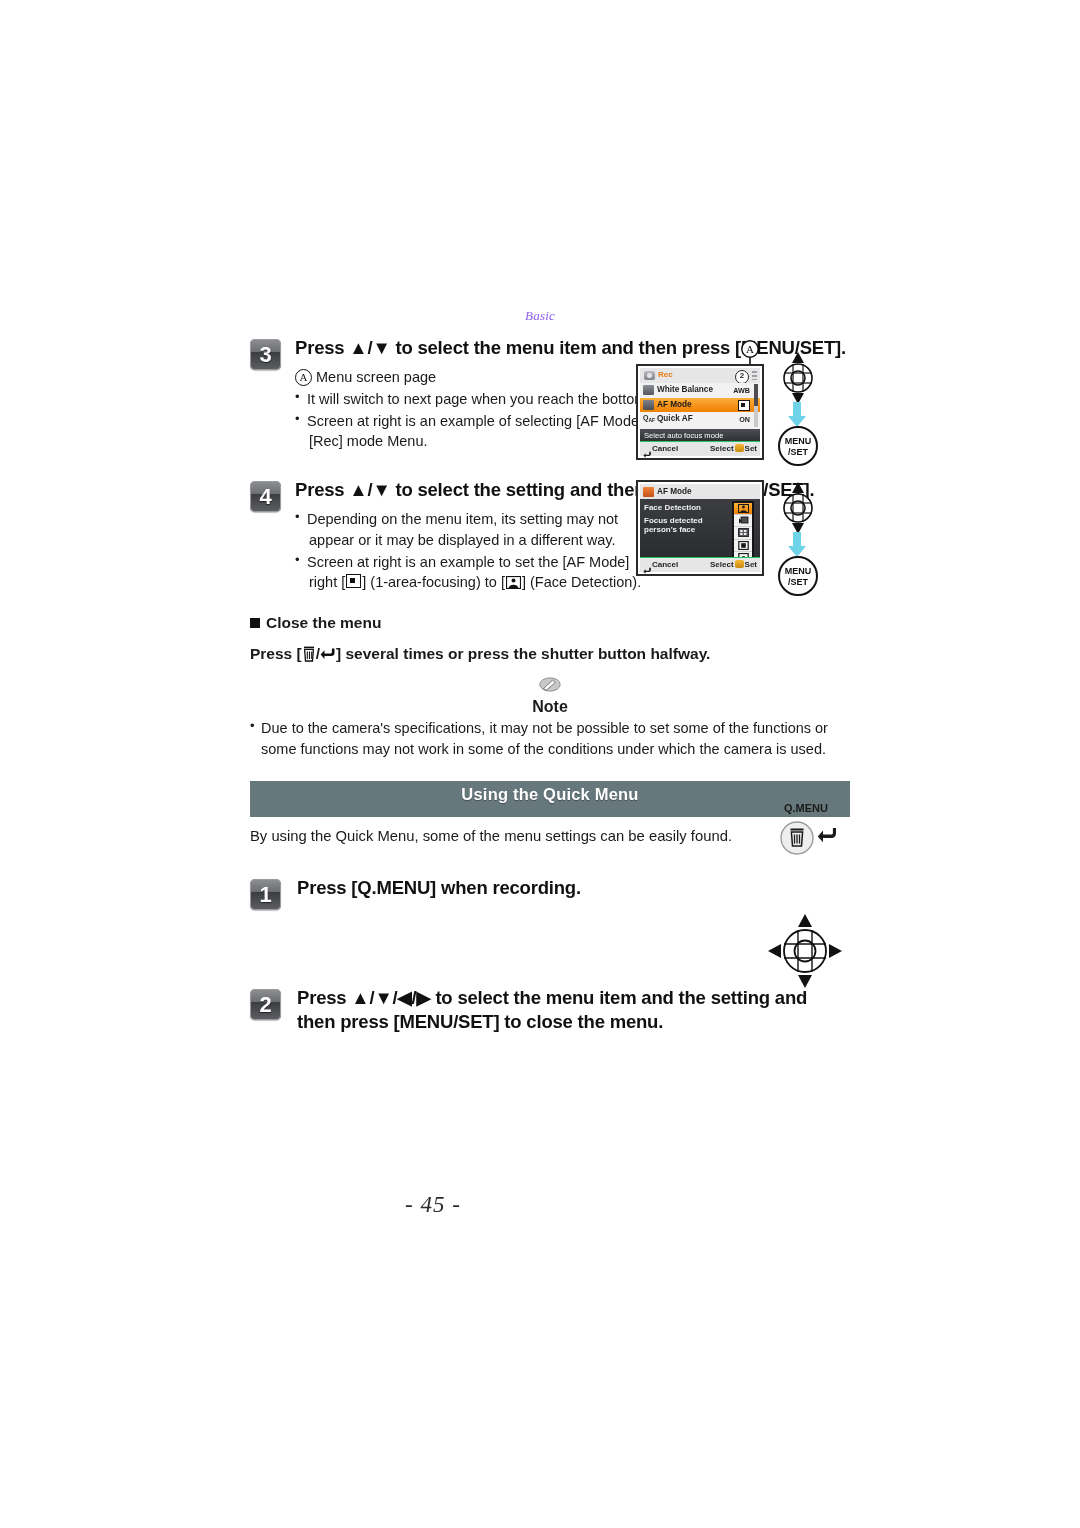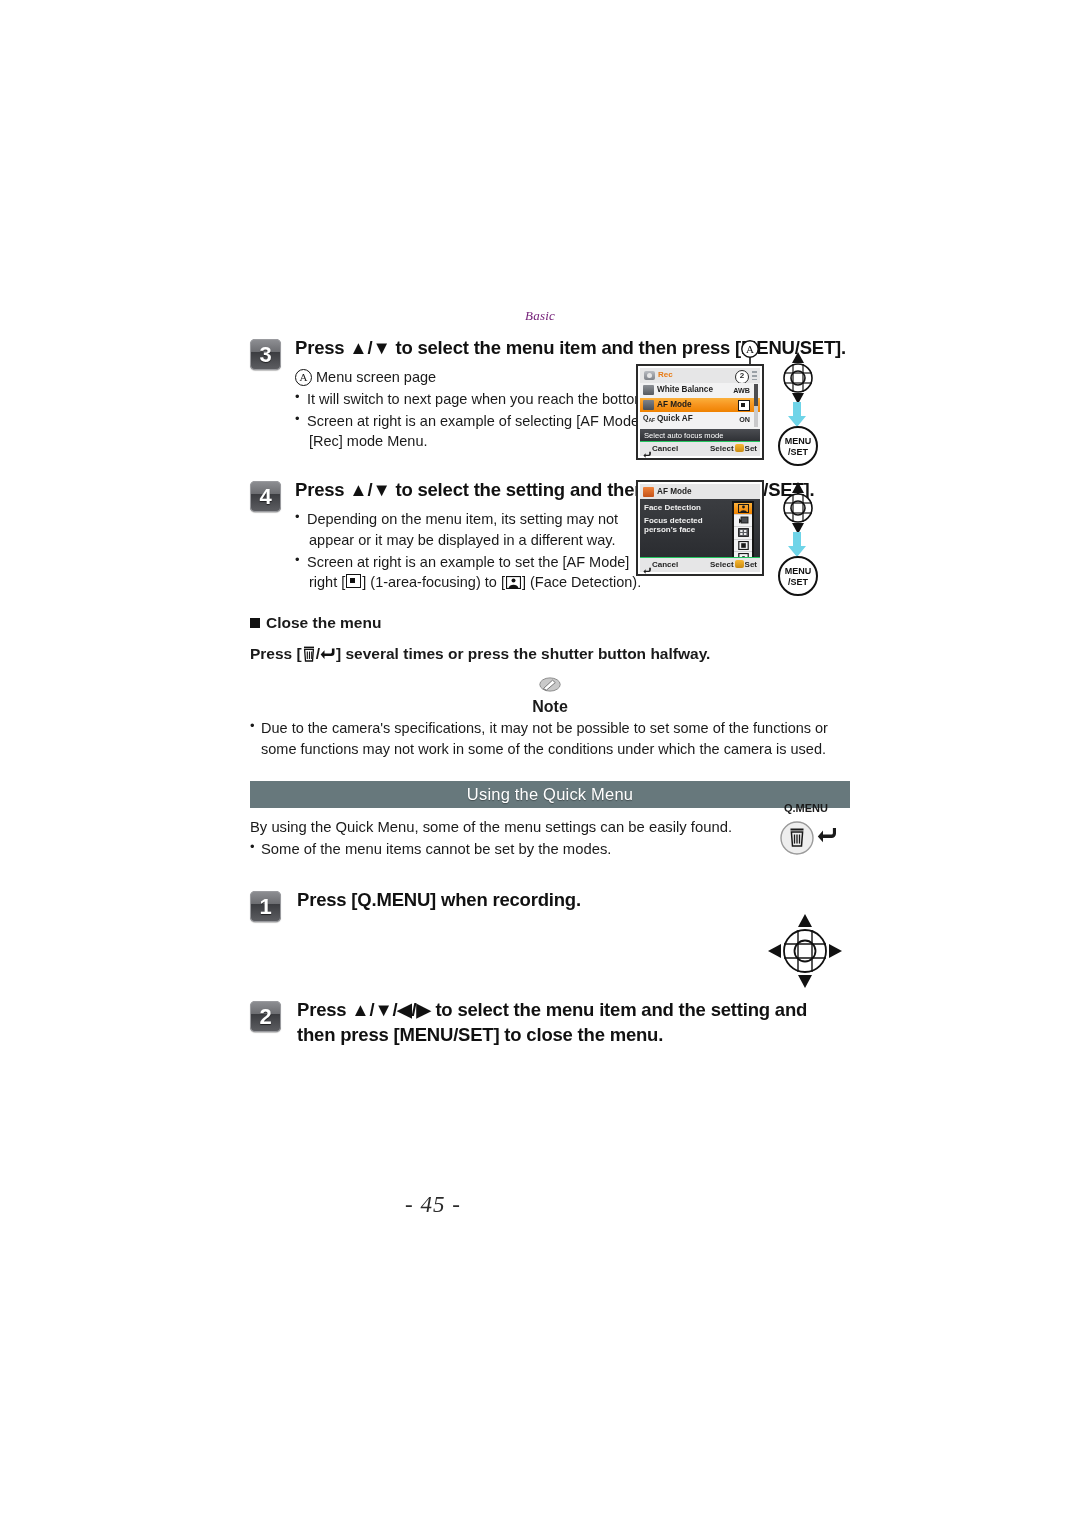--- a/index.html
+++ b/index.html
@@ -26,21 +26,21 @@
   
   .running-head {
     position: absolute;
     top: 308px;
     left: 0;
     width: 1080px;
     text-align: center;
     font-family: "Liberation Serif", serif;
     font-style: italic;
     font-size: 13px;
-    color: #701a75;
+    color: #8b5cf6;
     letter-spacing: 0.2px;
   }
 
   
   .content {
     position: absolute;
     left: 250px;
     top: 336px;
     width: 600px;
   }
@@ -194,25 +194,25 @@
   .note-body::before {
     content: "\2022";
     position: absolute;
     left: 0; top: -1px;
     font-size: 13px;
   }
 
   
   .band {
     margin-top: 22px;
-    height: 27px;
+    height: 36px;
     background: #67787c;
     color: #ffffff;
     font-size: 16.5px;
-    font-weight: normal;
+    font-weight: bold;
     text-align: center;
     line-height: 27px;
     letter-spacing: 0.2px;
     text-shadow: 0 1px 1px rgba(0,0,0,0.35);
   }
   .band-intro {
     font-size: 14.8px;
     line-height: 1.45;
     margin-top: 9px;
   }
@@ -475,21 +475,20 @@
         </svg>
       </span>
       <span>Note</span>
     </div>
     <div class="note-body">Due to the camera's specifications, it may not be possible to set some of the functions or some functions may not work in some of the conditions under which the camera is used.</div>
 
     <div class="band">Using the Quick Menu</div>
 
     <div class="band-intro">
       <span>By using the Quick Menu, some of the menu settings can be easily found.</span>
-      <span class="b2">Some of the menu items cannot be set by the modes.</span>
     </div>
 
     <div class="step" style="margin-top:28px; min-height:110px;">
       <div class="step-badge">1</div>
       <div class="step-body" style="margin-left:47px;">
         <div class="step-title">Press [Q.MENU] when recording.</div>
       </div>
     </div>
 
     <div class="step" style="margin-top:0px;">

